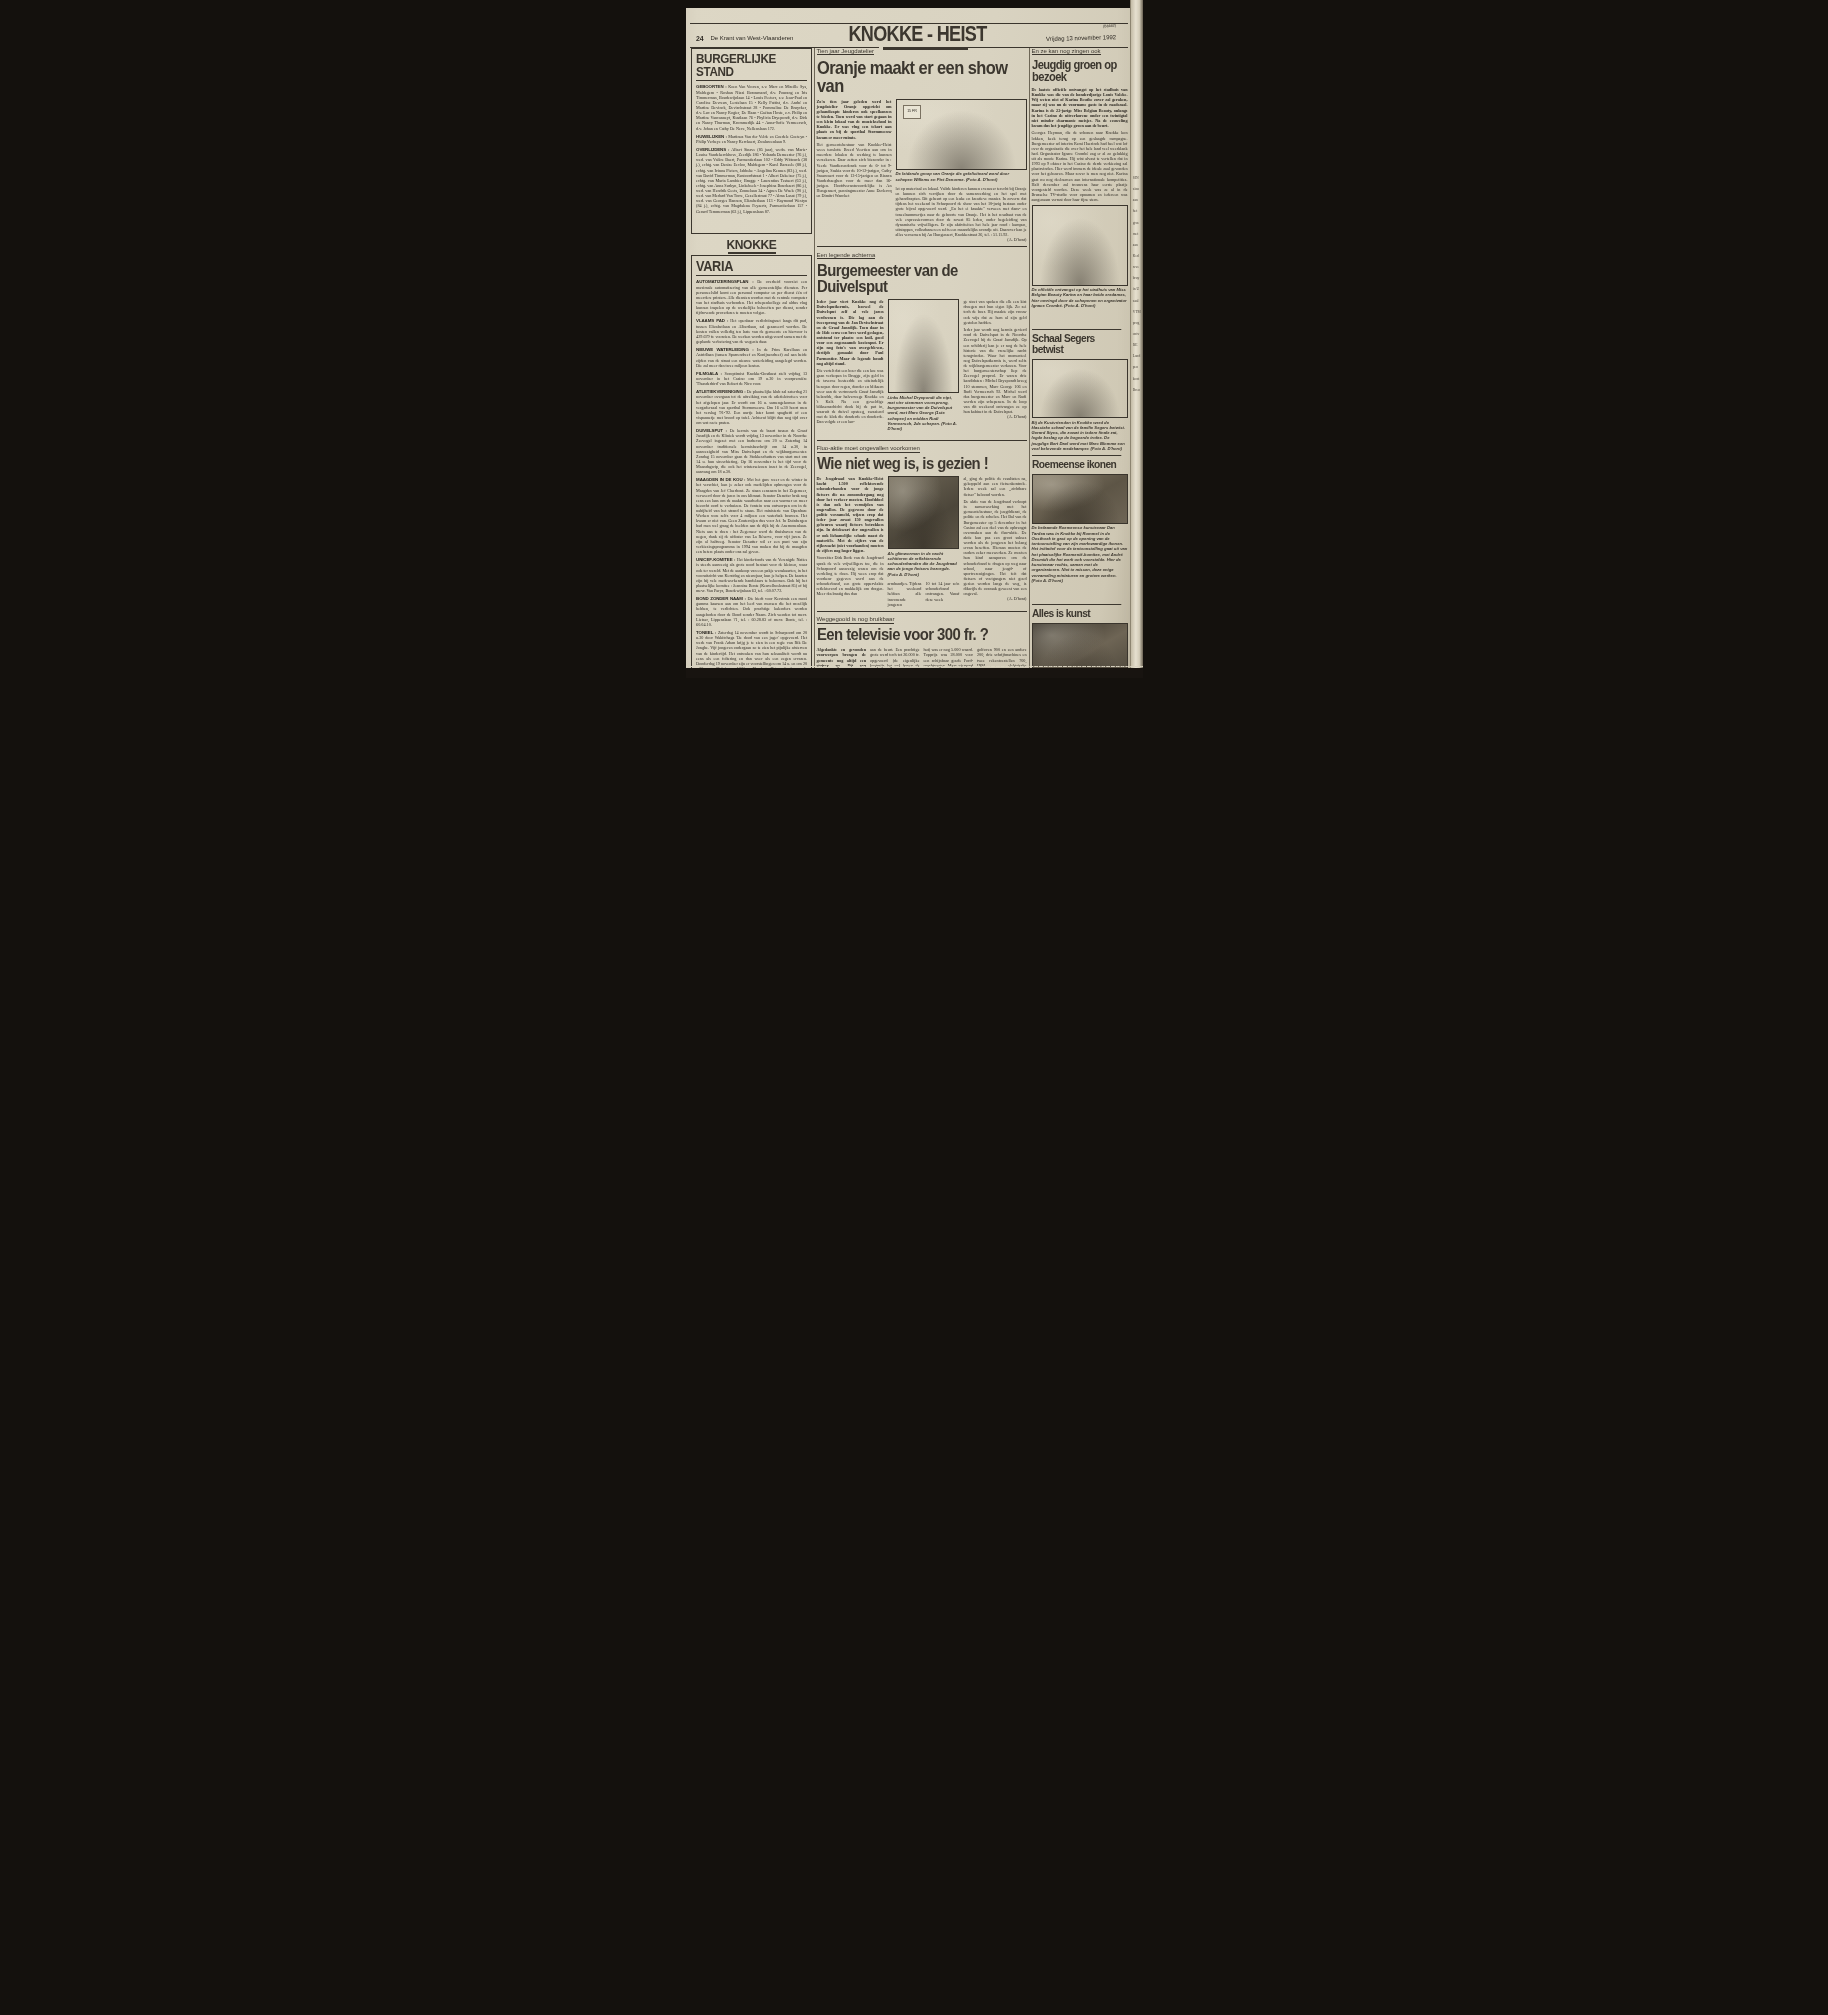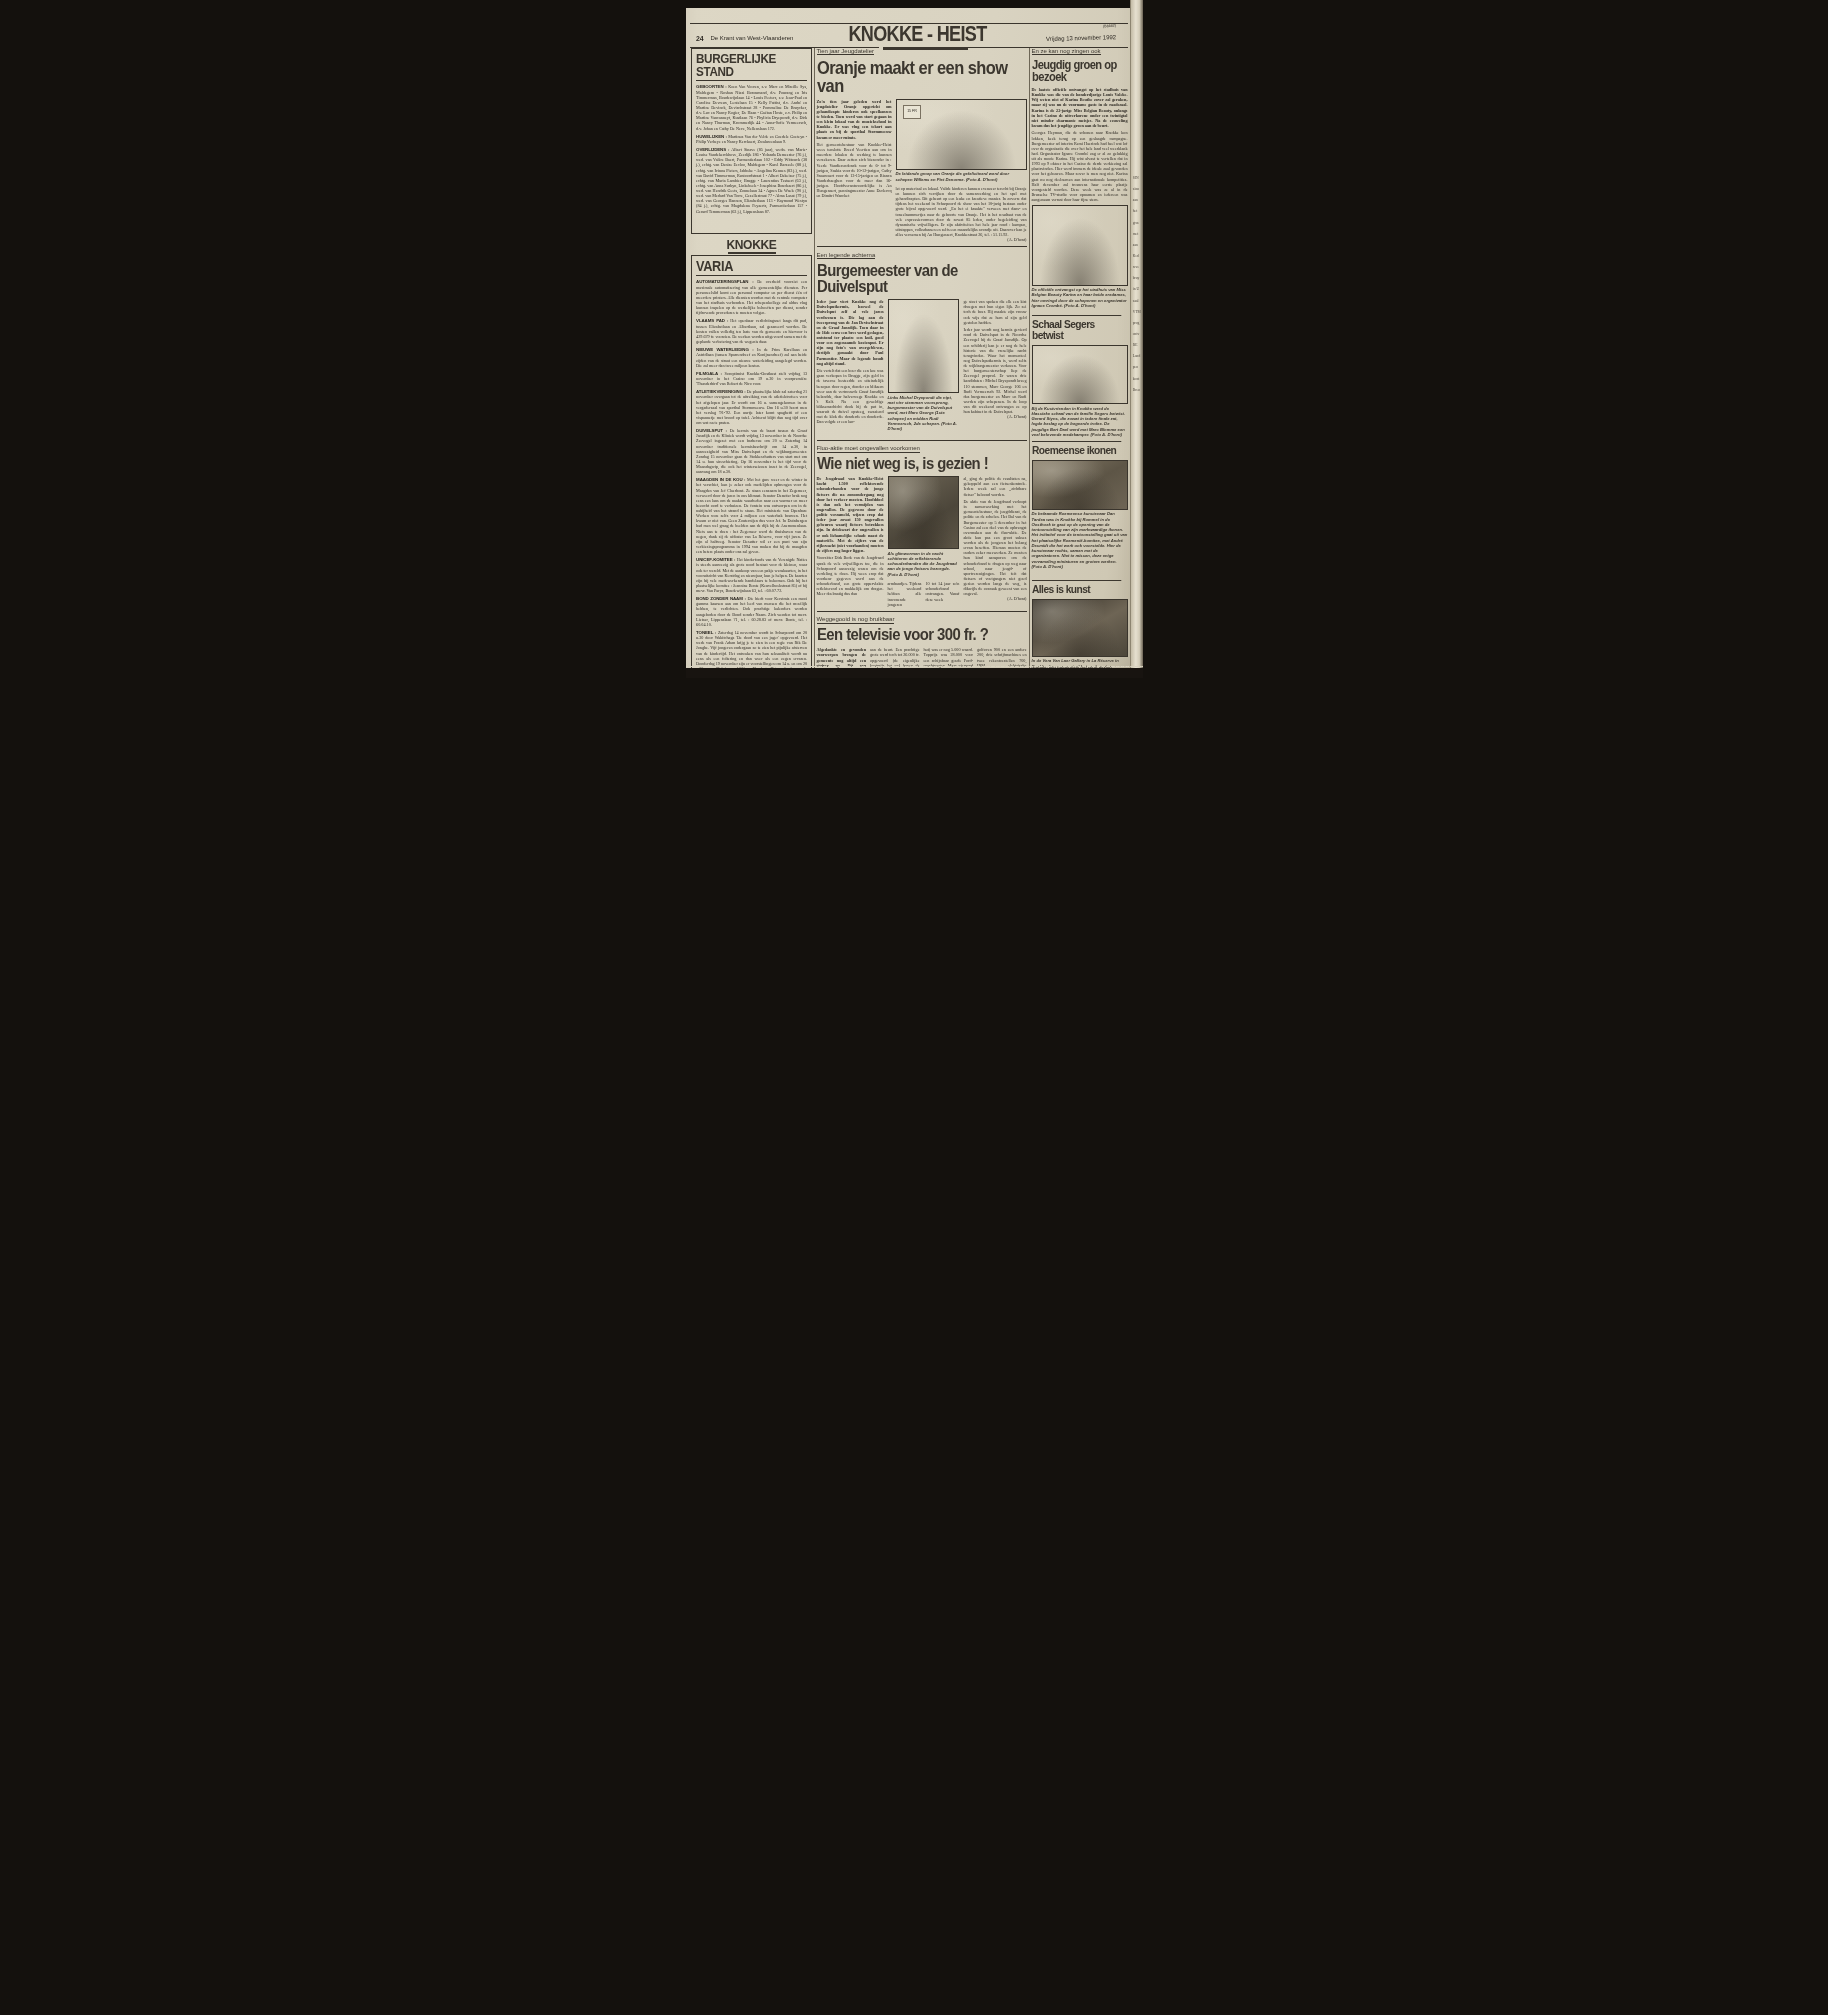--- a/index.html
+++ b/index.html
@@ -213,37 +213,37 @@
         <span class="kicker">En ze kan nog zingen ook</span>
         <div class="headline" style="font-size:12px">Jeugdig groen op bezoek</div>
         <p class="serif lead" style="margin:0 0 2.4px">De laatste officiële ontvangst op het stadhuis van Knokke was die van de honderdjarige Louis Valcke. Wij weten niet of Karina Beuthe zover zal geraken, maar zij was nu de voorname gaste in de raadszaal. Karina is de 22-jarige Miss Belgian Beauty, onlangs in het Casino de uitverkorene onder een twintigtal niet minder charmante meisjes. Na de eeuweling kwam dus het jeugdige groen aan de beurt.</p>
         <p class="serif" style="margin:0 0 2.4px">Georges Heyman, die de schonen naar Knokke kon lokken, keek terug op een geslaagde campagne. Burgemeester ad interim Remi Haerinck had heel wat lof over de organizatie die over het hele land veel weerklank had. Organizator Ignace Crombé zag er al zo gelukkig uit als mooie Karina. Hij wist alvast te vertellen dat in 1993 op 9 oktoer in het Casino de derde verkiezing zal plaatsvinden. Hier werd immers de ideale zaal gevonden voor het gebeuren. Maar zover is men nog niet. Karina gaat nu nog deelnemen aan internationale kompetities. Half december zal trouwens haar eerste plaatje voorgesteld worden. Deze week was ze al in de Brusselse TV-studio voor opnamen en iedereen was aangenaam verrast door haar fijne stem.</p>
         <div class="photo" style="height:79px">
             <div class="shade"></div>
           </div>
         <p class="caption">De officiële ontvangst op het stadhuis van Miss Belgian Beauty Karina en haar beide eredames, hier omringd door de schepenen en organizator Ignace Crombé. (Foto A. D'hont)</p>
       </div>
 
-      <div style="margin-top:7px">
+      <div style="margin-top:21px">
         <div class="headline" style="font-size:11px;border-top:0.6px solid #3c372f;padding-top:2.4px">Schaal Segers betwist</div>
         <div class="photo" style="height:57px">
             <div class="shade"></div>
           </div>
         <p class="caption">Bij de Kustvrienden in Knokke werd de klassieke schaal van de familie Segers betwist. Gerard Styns, die zowat in iedere finale zat, legde beslag op de begeerde trofee. De jeugdige Bert Dael werd met Marc Blomme een veel belovende medekamper. (Foto A. D'hont)</p>
       </div>
 
       <div style="margin-top:1px">
         <div class="headline" style="font-size:11px;border-top:0.6px solid #3c372f;padding-top:2.4px">Roemeense ikonen</div>
         <div class="photo" style="height:48px;background:linear-gradient(150deg,#847a67,#5d5546 55%,#6e6555)">
             <div class="shade"></div>
           </div>
         <p class="caption">De befaamde Roemeense kunstenaar Dan Tardea was in Knokke bij Rommel in de Oosthoek te gast op de opening van de tentoonstelling van zijn merkwaardige ikonen. Het initiatief voor de tentoonstelling gaat uit van het plaatselijke Roemenië-komitee, met André Desmidt die het werk ook voorstelde. Hier de kunstenaar rechts, samen met de organizatoren. Niet te missen, deze enige verzameling miniaturen en grotere werken. (Foto A. D'hont)</p>
       </div>
 
-      <div style="margin-top:11px">
+      <div style="margin-top:21px">
         <div class="headline" style="font-size:11px;border-top:0.6px solid #3c372f;padding-top:2.4px">Alles is kunst</div>
         <div class="photo" style="height:56px;background:linear-gradient(150deg,#2f2a22,#6e6555 55%,#4c463a)">
             <div class="shade"></div>
           </div>
         <p class="caption">In de Vera Van Laer Gallery in La Réserve in Knokke, kan momenteel het werk gezien worden van Jacques Charlier. Eerst grafisch tekenaar in Luik, vond hij met zijn schilderijen en voorwerpen de weg naar Parijs. Blikvanger is ook de opgedirkte mannequin waarmee Carlier hier poseert. (Foto A. D'hont)</p>
       </div>
 
       <div style="text-align:center;margin:4px 0 0.8px">
         <div class="sechead" style="display:inline-block;font-size:12px;transform-origin:center">RAMSKAPELLE</div>
         

